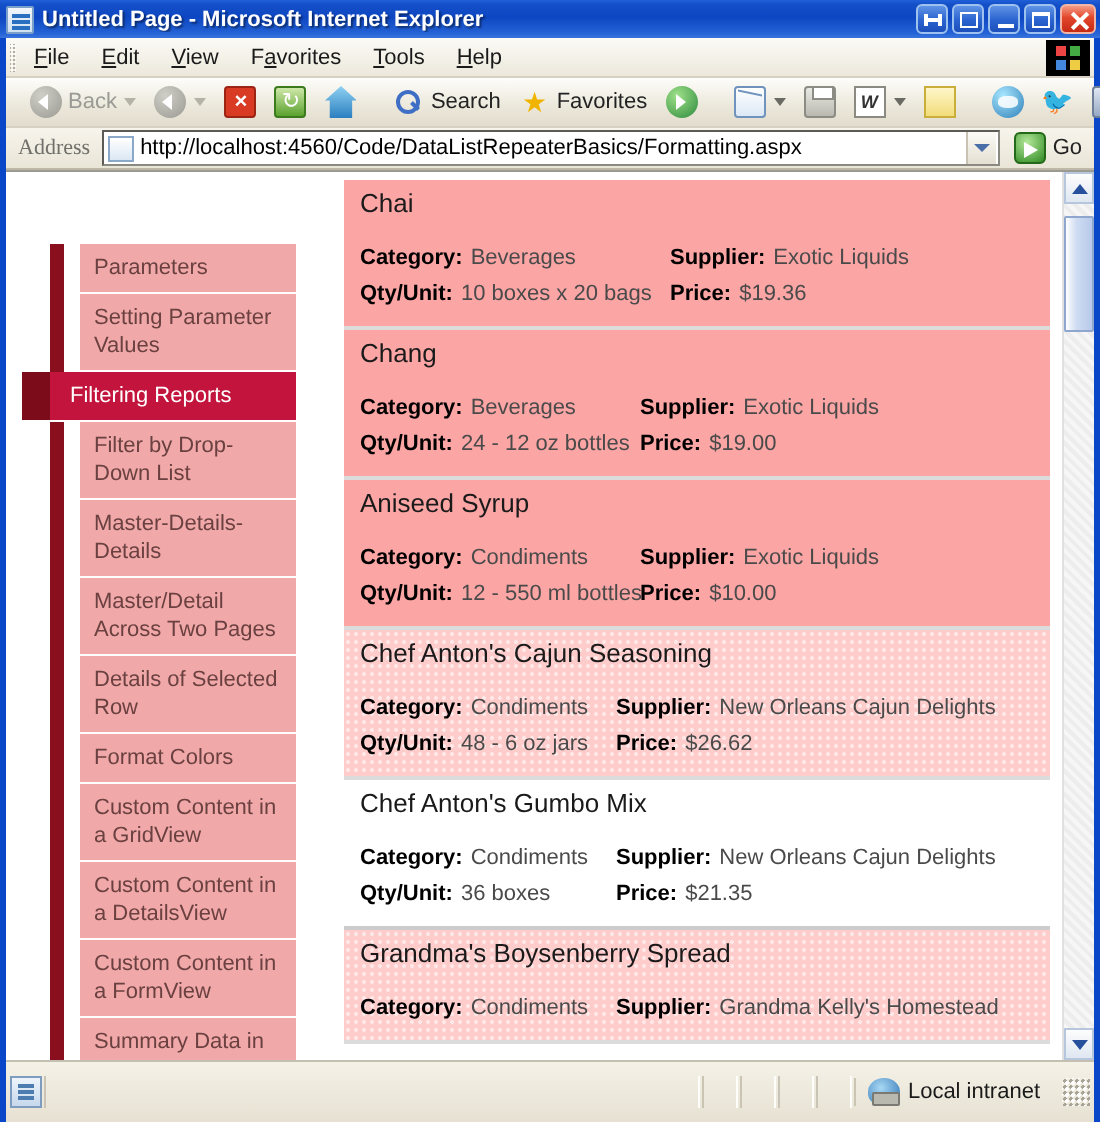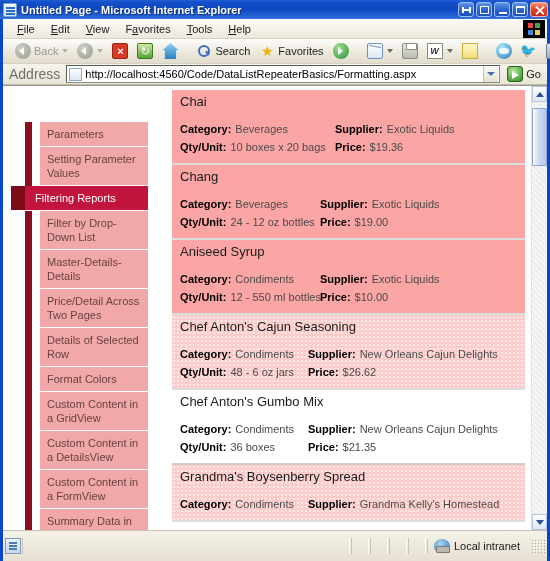--- a/index.html
+++ b/index.html
@@ -181,21 +181,21 @@
   
   .addrbar {
     height: 21px;
     background: linear-gradient(180deg,#f7f4ec,#e9e5d7);
     display: flex; align-items: center;
     padding: 0 2px 0 6px;
     border-bottom: 1px solid #bdb8a8;
     flex: 0 0 auto;
     gap: 3px;
   }
-  .addr-label { font-size:14px; color:#70706a; padding-right:3px; }
+  .addr-label { font-size:11px; color:#70706a; padding-right:3px;font-family:Liberation Serif, serif; }
   .addr-box {
     flex: 1 1 auto;
     height: 18px;
     background:#fff;
     border: 1px solid #8a8a82;
     border-top-color:#5c5c56; border-left-color:#5c5c56;
     display:flex; align-items:center;
     padding: 0 1px 0 2px;
     min-width: 0;
   }
@@ -507,21 +507,21 @@
       <div class="page">
 
         <div class="sidebar">
           <div class="sb-spine"></div>
           <div class="sb-list" id="sidebar-list">
               <div class="sb-item">Parameters</div>
               <div class="sb-item">Setting Parameter Values</div>
               <div class="sb-group-head">Filtering Reports</div>
               <div class="sb-item">Filter by Drop-Down List</div>
               <div class="sb-item">Master-Details-Details</div>
-              <div class="sb-item">Price/Detail Across Two Pages</div>
+              <div class="sb-item">Master/Detail Across Two Pages</div>
               <div class="sb-item">Details of Selected Row</div>
               <div class="sb-item">Format Colors</div>
               <div class="sb-item">Custom Content in a GridView</div>
               <div class="sb-item">Custom Content in a DetailsView</div>
               <div class="sb-item">Custom Content in a FormView</div>
               <div class="sb-item">Summary Data in Footer</div>
             </div>
         </div>
 
         <div class="content">

